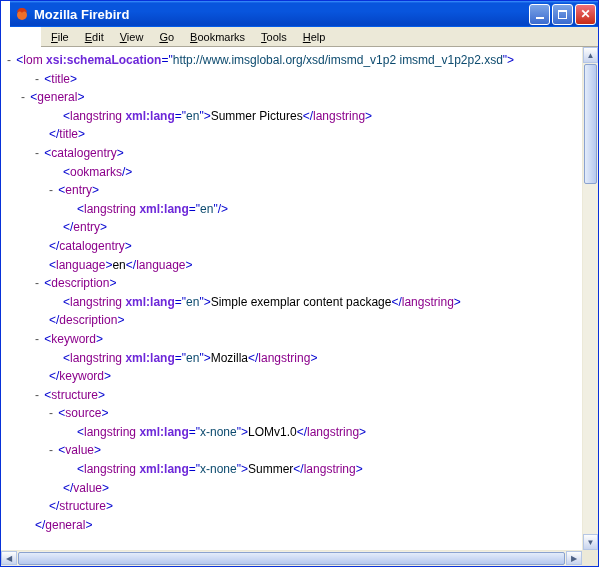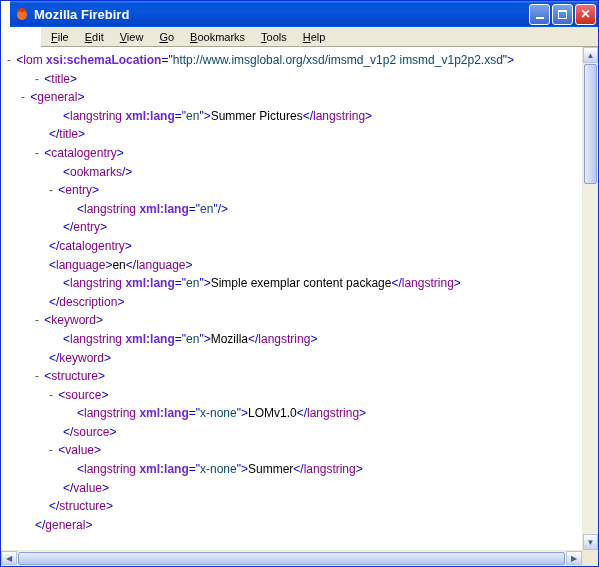--- a/index.html
+++ b/index.html
@@ -188,29 +188,29 @@
 <div style="padding-left:14px"><span class="dash">-</span> <span class="angle">&lt;</span><span class="tag">general</span><span class="angle">&gt;</span></div>
 <div style="padding-left:56px"><span class="angle">&lt;</span><span class="tag">langstring</span> <span class="attrname">xml:lang</span><span class="angle">="</span><span class="attrval">en</span><span class="angle">"&gt;</span><span class="text">Summer Pictures</span><span class="angle">&lt;/</span><span class="tag">langstring</span><span class="angle">&gt;</span></div>
 <div style="padding-left:42px"><span class="angle">&lt;/</span><span class="tag">title</span><span class="angle">&gt;</span></div>
 <div style="padding-left:28px"><span class="dash">-</span> <span class="angle">&lt;</span><span class="tag">catalogentry</span><span class="angle">&gt;</span></div>
 <div style="padding-left:56px"><span class="angle">&lt;</span><span class="tag">ookmarks</span><span class="angle">/&gt;</span></div>
 <div style="padding-left:42px"><span class="dash">-</span> <span class="angle">&lt;</span><span class="tag">entry</span><span class="angle">&gt;</span></div>
 <div style="padding-left:70px"><span class="angle">&lt;</span><span class="tag">langstring</span> <span class="attrname">xml:lang</span><span class="angle">="</span><span class="attrval">en</span><span class="angle">"/&gt;</span></div>
 <div style="padding-left:56px"><span class="angle">&lt;/</span><span class="tag">entry</span><span class="angle">&gt;</span></div>
 <div style="padding-left:42px"><span class="angle">&lt;/</span><span class="tag">catalogentry</span><span class="angle">&gt;</span></div>
 <div style="padding-left:42px"><span class="angle">&lt;</span><span class="tag">language</span><span class="angle">&gt;</span><span class="text">en</span><span class="angle">&lt;/</span><span class="tag">language</span><span class="angle">&gt;</span></div>
+<div style="padding-left:28px"><span class="dash">-</span> <span class="angle">&lt;</span><span class="tag">description</span><span class="angle">&gt;</span></div>
 <div style="padding-left:56px"><span class="angle">&lt;</span><span class="tag">langstring</span> <span class="attrname">xml:lang</span><span class="angle">="</span><span class="attrval">en</span><span class="angle">"&gt;</span><span class="text">Simple exemplar content package</span><span class="angle">&lt;/</span><span class="tag">langstring</span><span class="angle">&gt;</span></div>
 <div style="padding-left:42px"><span class="angle">&lt;/</span><span class="tag">description</span><span class="angle">&gt;</span></div>
 <div style="padding-left:28px"><span class="dash">-</span> <span class="angle">&lt;</span><span class="tag">keyword</span><span class="angle">&gt;</span></div>
 <div style="padding-left:56px"><span class="angle">&lt;</span><span class="tag">langstring</span> <span class="attrname">xml:lang</span><span class="angle">="</span><span class="attrval">en</span><span class="angle">"&gt;</span><span class="text">Mozilla</span><span class="angle">&lt;/</span><span class="tag">langstring</span><span class="angle">&gt;</span></div>
 <div style="padding-left:42px"><span class="angle">&lt;/</span><span class="tag">keyword</span><span class="angle">&gt;</span></div>
 <div style="padding-left:28px"><span class="dash">-</span> <span class="angle">&lt;</span><span class="tag">structure</span><span class="angle">&gt;</span></div>
 <div style="padding-left:42px"><span class="dash">-</span> <span class="angle">&lt;</span><span class="tag">source</span><span class="angle">&gt;</span></div>
 <div style="padding-left:70px"><span class="angle">&lt;</span><span class="tag">langstring</span> <span class="attrname">xml:lang</span><span class="angle">="</span><span class="attrval">x-none</span><span class="angle">"&gt;</span><span class="text">LOMv1.0</span><span class="angle">&lt;/</span><span class="tag">langstring</span><span class="angle">&gt;</span></div>
-<div style="padding-left:56px"><span class="angle">&lt;/</span><span class="tag">source</span><span class="angle">&gt;</span></div>
 <div style="padding-left:42px"><span class="dash">-</span> <span class="angle">&lt;</span><span class="tag">value</span><span class="angle">&gt;</span></div>
 <div style="padding-left:70px"><span class="angle">&lt;</span><span class="tag">langstring</span> <span class="attrname">xml:lang</span><span class="angle">="</span><span class="attrval">x-none</span><span class="angle">"&gt;</span><span class="text">Summer</span><span class="angle">&lt;/</span><span class="tag">langstring</span><span class="angle">&gt;</span></div>
 <div style="padding-left:56px"><span class="angle">&lt;/</span><span class="tag">value</span><span class="angle">&gt;</span></div>
 <div style="padding-left:42px"><span class="angle">&lt;/</span><span class="tag">structure</span><span class="angle">&gt;</span></div>
 <div style="padding-left:28px"><span class="angle">&lt;/</span><span class="tag">general</span><span class="angle">&gt;</span></div>
     </div>
 
     <div class="vscroll">
       <div class="arrow up">▲</div>
       <div class="thumb"></div>

